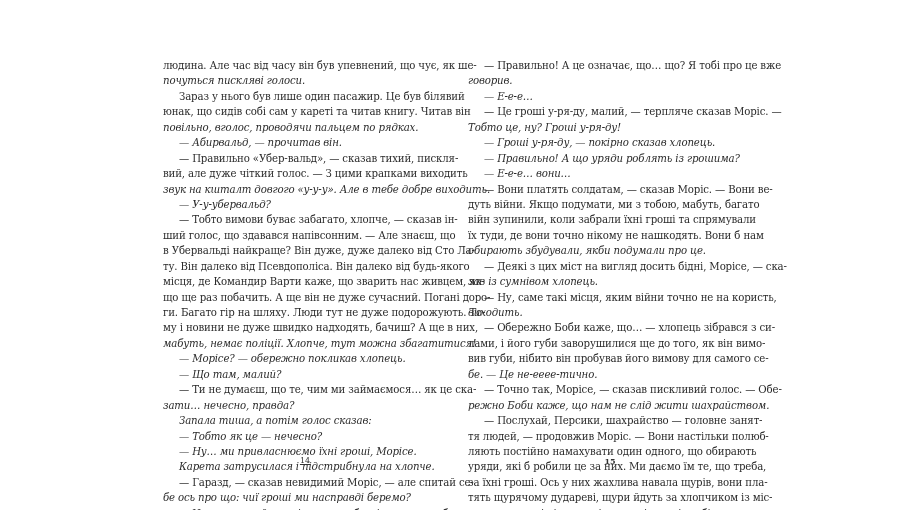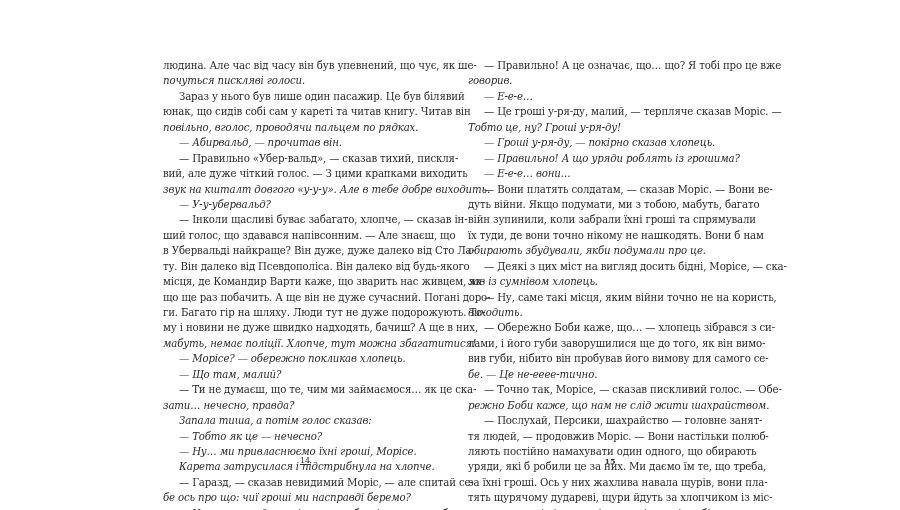--- a/index.html
+++ b/index.html
@@ -24,21 +24,21 @@
     <div class="line">людина. Але час від часу він був упевнений, що чує, як ше-</div>
     <div class="line last">почуться пискляві голоси.</div>
     <div class="line indent">Зараз у нього був лише один пасажир. Це був білявий</div>
     <div class="line">юнак, що сидів собі сам у кареті та читав книгу. Читав він</div>
     <div class="line last">повільно, вголос, проводячи пальцем по рядках.</div>
     <div class="line indent last">— Абирвальд, — прочитав він.</div>
     <div class="line indent">— Правильно «Убер-вальд», — сказав тихий, пискля-</div>
     <div class="line">вий, але дуже чіткий голос. — З цими крапками виходить</div>
     <div class="line last">звук на кшталт довгого «у-у-у». Але в тебе добре виходить.</div>
     <div class="line indent last">— У-у-убервальд?</div>
-    <div class="line indent">— Інколи щасливі буває забагато, хлопче, — сказав ін-</div>
+    <div class="line indent">— Тобто вимови буває забагато, хлопче, — сказав ін-</div>
     <div class="line">ший голос, що здавався напівсонним. — Але знаєш, що</div>
     <div class="line">в Убервальді найкраще? Він дуже, дуже далеко від Сто Ла-</div>
     <div class="line">ту. Він далеко від Псевдополіса. Він далеко від будь-якого</div>
     <div class="line">місця, де Командир Варти каже, що зварить нас живцем, як-</div>
     <div class="line">що ще раз побачить. А ще він не дуже сучасний. Погані доро-</div>
     <div class="line">ги. Багато гір на шляху. Люди тут не дуже подорожують. То-</div>
     <div class="line">му і новини не дуже швидко надходять, бачиш? А ще в них,</div>
     <div class="line last">мабуть, немає поліції. Хлопче, тут можна збагатитися!</div>
     <div class="line indent last">— Морісе? — обережно покликав хлопець.</div>
     <div class="line indent last">— Що там, малий?</div>

